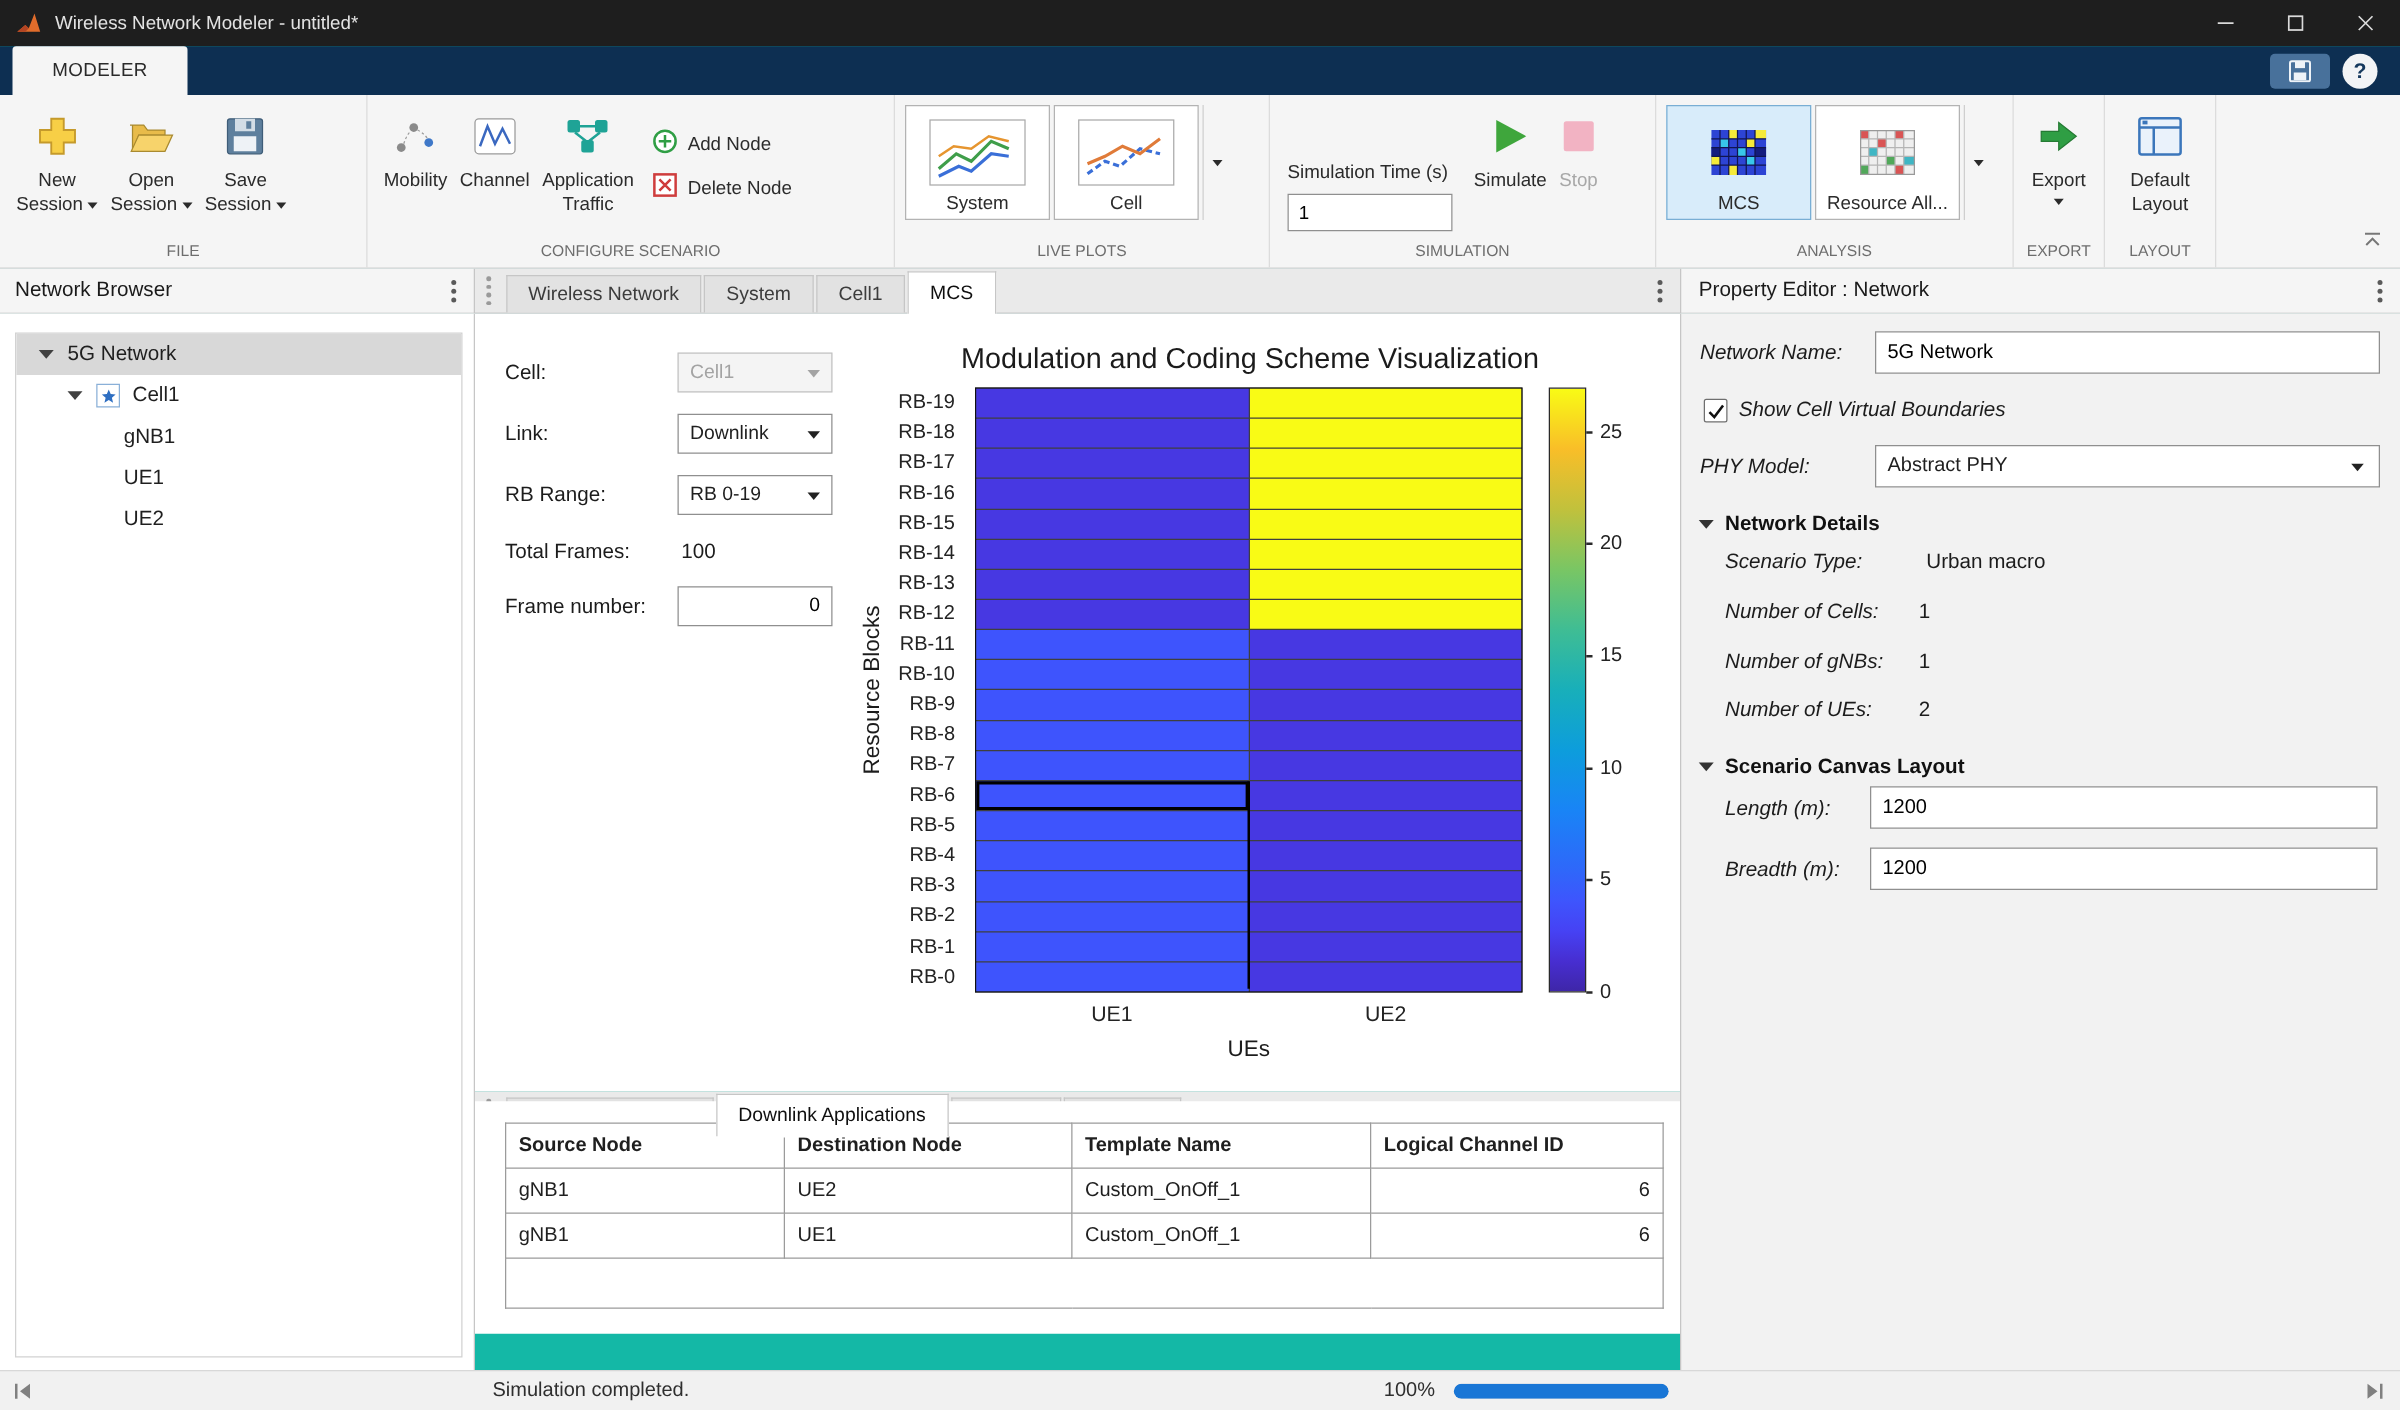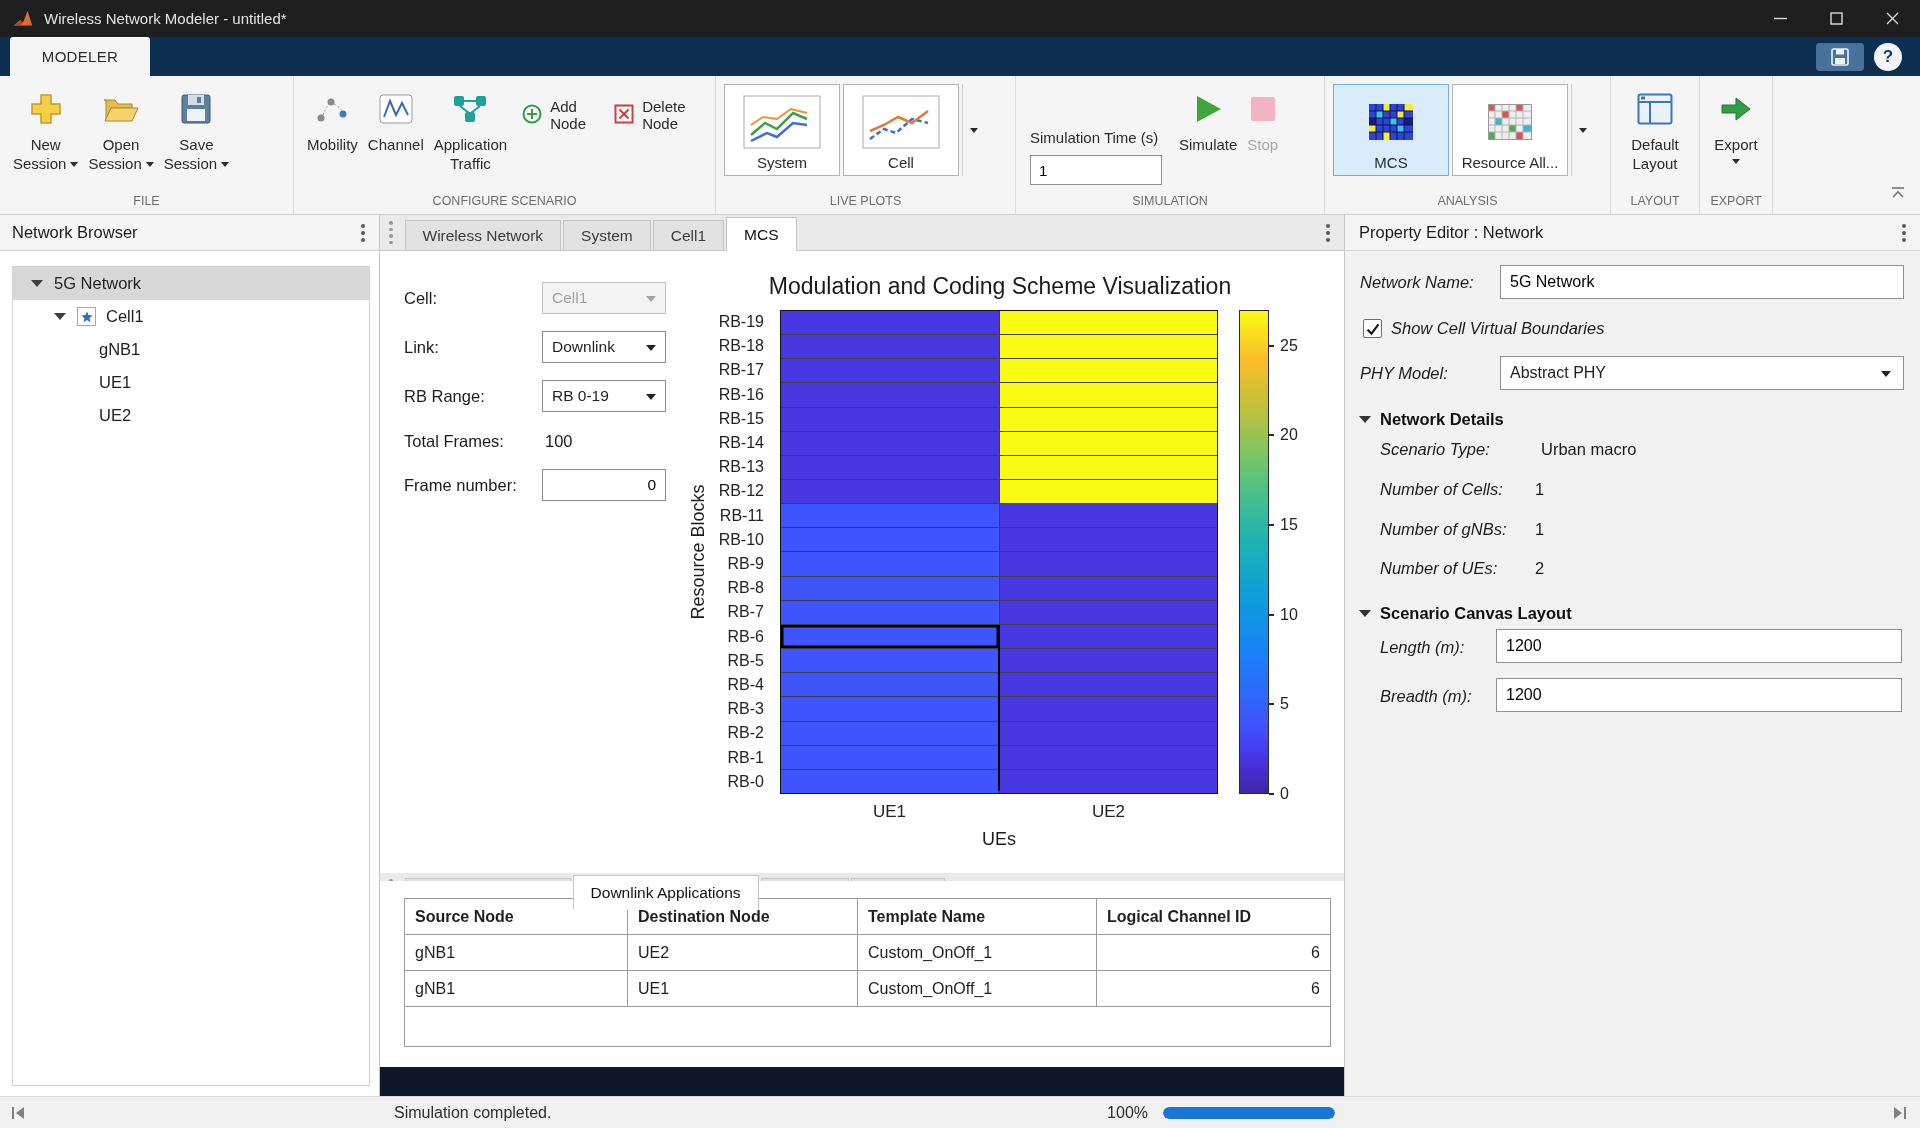--- a/index.html
+++ b/index.html
@@ -1,18 +1,18 @@
 <!DOCTYPE html>
 <html><head>
 <meta charset="utf-8">
 <style>
   * { margin:0; padding:0; box-sizing:border-box; }
   html,body { width:1920px; height:1128px; }
   body { font-family:"Liberation Sans","DejaVu Sans",sans-serif; color:#1f1f1f; background:#e8e8e8; overflow:hidden; }
-  .app { position:relative; width:1920px; height:1128px; background:#0f172a; }
+  .app { position:relative; width:1920px; height:1128px; background:#14b8a6; }
 
   
   .titlebar { position:absolute; left:0; top:0; width:100%; height:37px; background:#1e1e1e; display:flex; align-items:center; }
   .app-logo { margin-left:12px; display:flex; }
   .tb-title { margin-left:10px; font-size:15px; color:#e3e3e3; }
   .win-controls { margin-left:auto; display:flex; height:100%; }
   .win-btn { width:56px; height:100%; display:flex; align-items:center; justify-content:center; }
 
   
   .tabstrip { position:absolute; top:37px; width:100%; height:39px; background:#0d2f52; display:flex; align-items:flex-end; }
@@ -26,21 +26,21 @@
   .rsec { height:100%; border-right:1px solid #dcdcdc; display:flex; flex-direction:column; flex:0 0 auto; }
   .rsec-body { flex:1; display:flex; align-items:flex-start; padding:6px 8px 0 8px; }
   .rsec-label { text-align:center; font-size:12.5px; color:#6d6d6d; padding:3px 0 6px; white-space:nowrap; }
   .big-btn { display:flex; flex-direction:column; align-items:center; padding:4px 5px; font-size:15px; line-height:1.25; color:#2b2b2b; text-align:center; }
   .big-btn .bicon { height:46px; display:flex; align-items:center; justify-content:center; margin-bottom:4px; }
   .big-btn.disabled { color:#a8a8a8; }
   .blabel { display:flex; flex-direction:column; align-items:center; }
   .l2 { display:inline-flex; align-items:center; }
   .caret { width:0; height:0; border-left:4.5px solid transparent; border-right:4.5px solid transparent; border-top:5px solid #2b2b2b; margin-left:4px; display:inline-block; }
   .caret.below { margin:4px 0 0 0; }
-  .node-col { display:flex; flex-direction:row; gap:13px; margin:22px 0 0 10px; }
+  .node-col { display:flex; flex-direction:column; gap:13px; margin:22px 0 0 10px; }
   .small-btn { display:flex; align-items:center; gap:8px; font-size:15px; color:#2b2b2b; height:22px; }
   .gallery { display:flex; align-items:flex-start; padding-top:2px; }
   .gal-item { width:116px; height:92px; border:1px solid #b3b3b3; background:#fff; display:flex; flex-direction:column; align-items:center; padding:5px 4px 4px; font-size:15px; color:#2b2b2b; margin-right:3px; }
   .gal-item .gthumb { flex:1; display:flex; align-items:center; justify-content:center; }
   .gal-item.selected { background:#d8ecfa; border-color:#79aed4; }
   .gal-arrow { width:22px; height:92px; display:flex; align-items:center; justify-content:center; border-left:1px solid #cfcfcf; }
   .sim-col { display:flex; flex-direction:column; margin:22px 12px 0 6px; }
   .sim-label { font-size:15px; color:#2b2b2b; margin-bottom:9px;margin-top:25px; }
   .sim-input { width:132px; height:30px; border:1px solid #8f8f8f; background:#fff; font:inherit; font-size:15px; padding:0 8px; }
   .ribbon-collapse { position:absolute; right:14px; bottom:10px; }
@@ -385,54 +385,54 @@
             <span>Resource All...</span>
           </div>
           <div class="gal-arrow">
               <i class="caret" style="margin:0"></i>
             </div>
         </div>
       </div>
       <div class="rsec-label">ANALYSIS</div>
     </div>
 
+    <div class="rsec" style="width:73px">
+      <div class="rsec-body" style="justify-content:center">
+        <div class="big-btn">
+          <div class="bicon">
+              <svg width="34" height="30">
+                <path d="M3 11h14V4l14 11-14 11v-7H3z" fill="#2f9e44" stroke="#247a33"></path>
+              </svg>
+            </div>
+          <div class="blabel">
+              <span>Export</span>
+              <i class="caret below"></i>
+            </div>
+        </div>
+      </div>
+      <div class="rsec-label">EXPORT</div>
+    </div>
+
     <div class="rsec" style="width:89px">
       <div class="rsec-body" style="justify-content:center">
         <div class="big-btn">
           <div class="bicon">
               <svg width="36" height="32">
                 <rect x="1.5" y="1.5" width="33" height="29" rx="2" fill="#eaf2fb" stroke="#3b76bb" stroke-width="2"></rect>
                 <path d="M1.5 9h33M13 9v22" stroke="#3b76bb" stroke-width="2"></path>
                 <rect x="4" y="3.5" width="4" height="3" fill="#3b76bb"></rect>
               </svg>
             </div>
           <div class="blabel">
               <span>Default</span>
               <span>Layout</span>
             </div>
         </div>
       </div>
       <div class="rsec-label">LAYOUT</div>
-    </div>
-
-    <div class="rsec" style="width:73px">
-      <div class="rsec-body" style="justify-content:center">
-        <div class="big-btn">
-          <div class="bicon">
-              <svg width="34" height="30">
-                <path d="M3 11h14V4l14 11-14 11v-7H3z" fill="#2f9e44" stroke="#247a33"></path>
-              </svg>
-            </div>
-          <div class="blabel">
-              <span>Export</span>
-              <i class="caret below"></i>
-            </div>
-        </div>
-      </div>
-      <div class="rsec-label">EXPORT</div>
     </div>
 
     <div style="flex:1; border:none" class="rsec"></div>
     <span class="ribbon-collapse"><svg width="16" height="14">
           <path d="M2 2h12" stroke="#777" stroke-width="1.6"></path>
           <path d="M3 11l5-5 5 5" fill="none" stroke="#777" stroke-width="1.6"></path>
         </svg></span>
   </div>
 
   <div class="panel-header nb-header">

